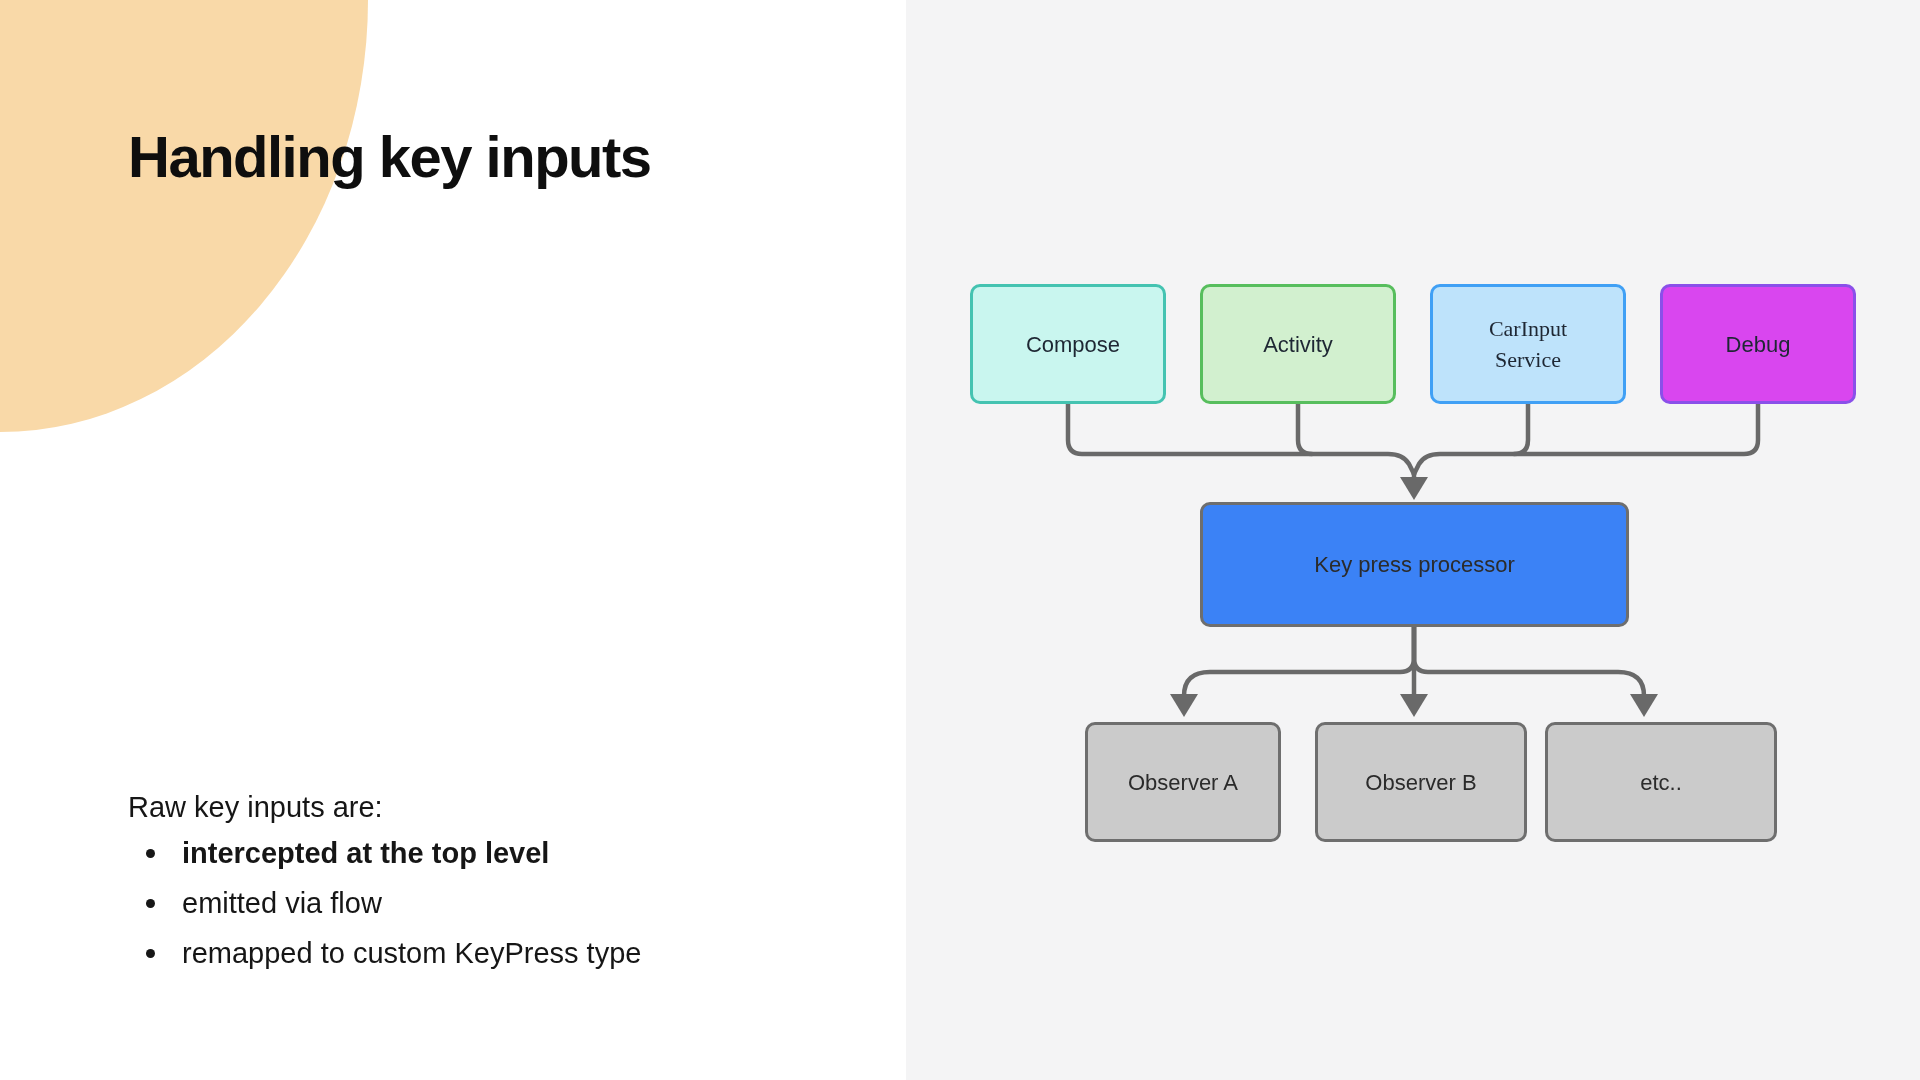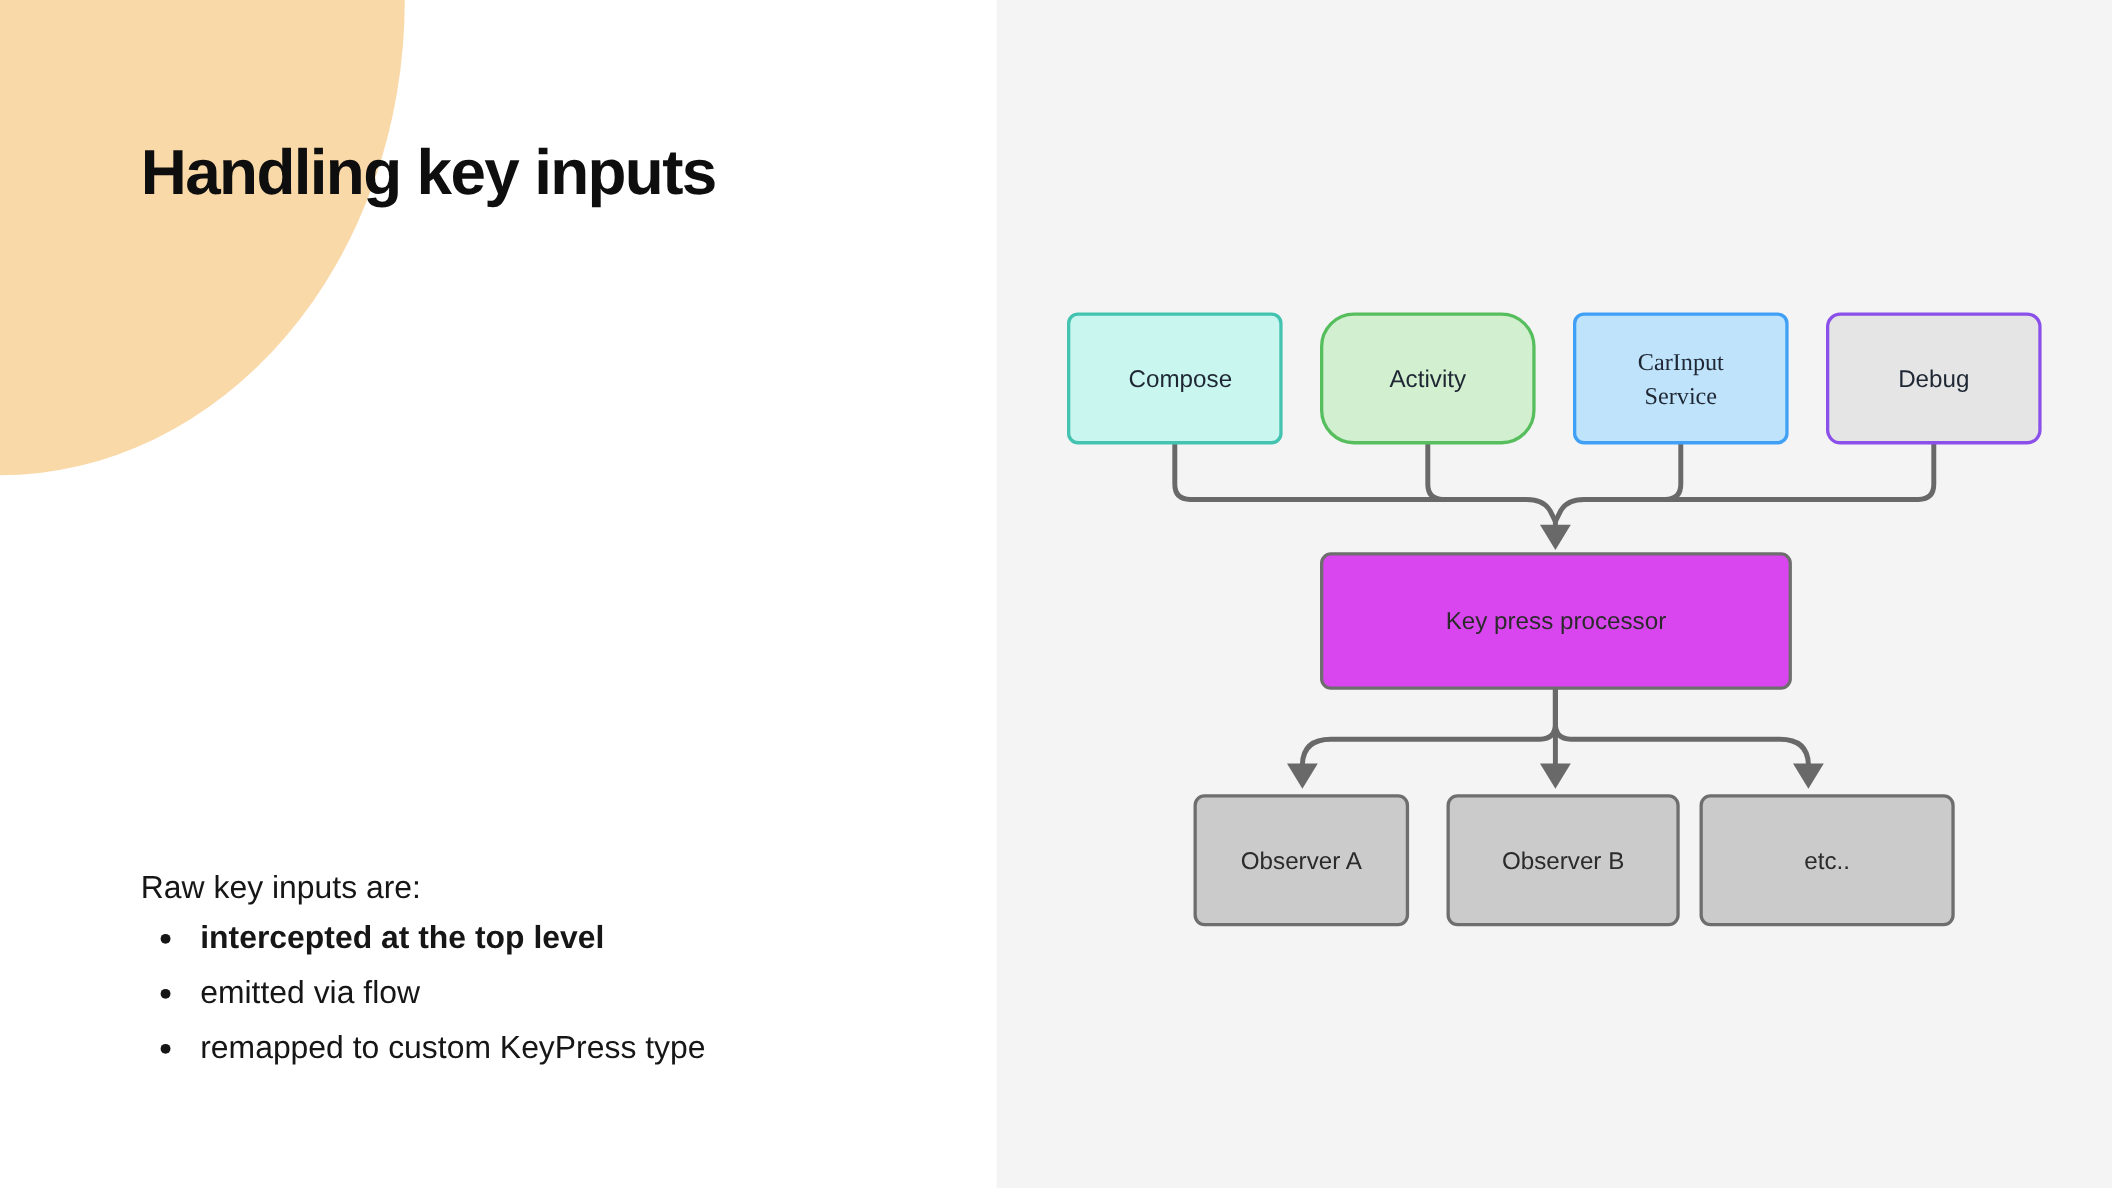--- a/index.html
+++ b/index.html
@@ -73,21 +73,21 @@
     text-align: center;
     font-size: 22px;
     line-height: 31px;
     color: #1e2733;
   }
   .node.gray { color: #2b2b2b; }
   .node .node-label { max-width: 142px; }
   .node .node-label.wide { max-width: 380px; }
 
   .node-compose   { left: 970px;  top: 284px; width: 196px; height: 120px; padding-left: 10px; }
-  .node-activity  { left: 1200px; top: 284px; width: 196px; height: 120px; border-radius: 31px; }
+  .node-activity  { left: 1200px; top: 284px; width: 196px; height: 120px; }
   .node-carinput  { left: 1430px; top: 284px; width: 196px; height: 120px; font-family: Liberation Serif, serif; }
   .node-debug     { left: 1660px; top: 284px; width: 196px; height: 120px; }
   .node-processor { left: 1200px; top: 502px; width: 429px; height: 125px; }
   .node-observer-a{ left: 1085px; top: 722px; width: 196px; height: 120px; }
   .node-observer-b{ left: 1315px; top: 722px; width: 212px; height: 120px; }
   .node-etc       { left: 1545px; top: 722px; width: 232px; height: 120px; }
 
   .connector-layer {
     position: absolute;
     left: 0; top: 0;
@@ -153,25 +153,25 @@
 
   <div class="node node-compose" style="background-color: rgb(201, 246, 239); border-color: rgb(68, 195, 177);">
     <span class="node-label">Compose</span>
   </div>
   <div class="node node-activity" style="background-color: rgb(210, 240, 207); border-color: rgb(87, 190, 93);">
     <span class="node-label">Activity</span>
   </div>
   <div class="node node-carinput" style="background-color: rgb(190, 227, 251); border-color: rgb(64, 160, 245);">
     <span class="node-label">CarInput Service</span>
   </div>
-  <div class="node node-debug" style="background-color: #e5e5e5; border-color: rgb(138, 80, 233); border-radius: 13px;">
+  <div class="node node-debug" style="background-color: #d946ef; border-color: rgb(138, 80, 233);">
     <span class="node-label">Debug</span>
   </div>
 
-  <div class="node gray node-processor" style="background-color: #d946ef; border-color: rgb(110, 110, 110);">
+  <div class="node gray node-processor" style="background-color: #3b82f6; border-color: rgb(110, 110, 110);">
     <span class="node-label wide">Key press processor</span>
   </div>
 
   <div class="node gray node-observer-a" style="background-color: rgb(203, 203, 203); border-color: rgb(110, 110, 110);">
     <span class="node-label">Observer A</span>
   </div>
   <div class="node gray node-observer-b" style="background-color: rgb(203, 203, 203); border-color: rgb(110, 110, 110);">
     <span class="node-label">Observer B</span>
   </div>
   <div class="node gray node-etc" style="background-color: rgb(203, 203, 203); border-color: rgb(110, 110, 110);">

